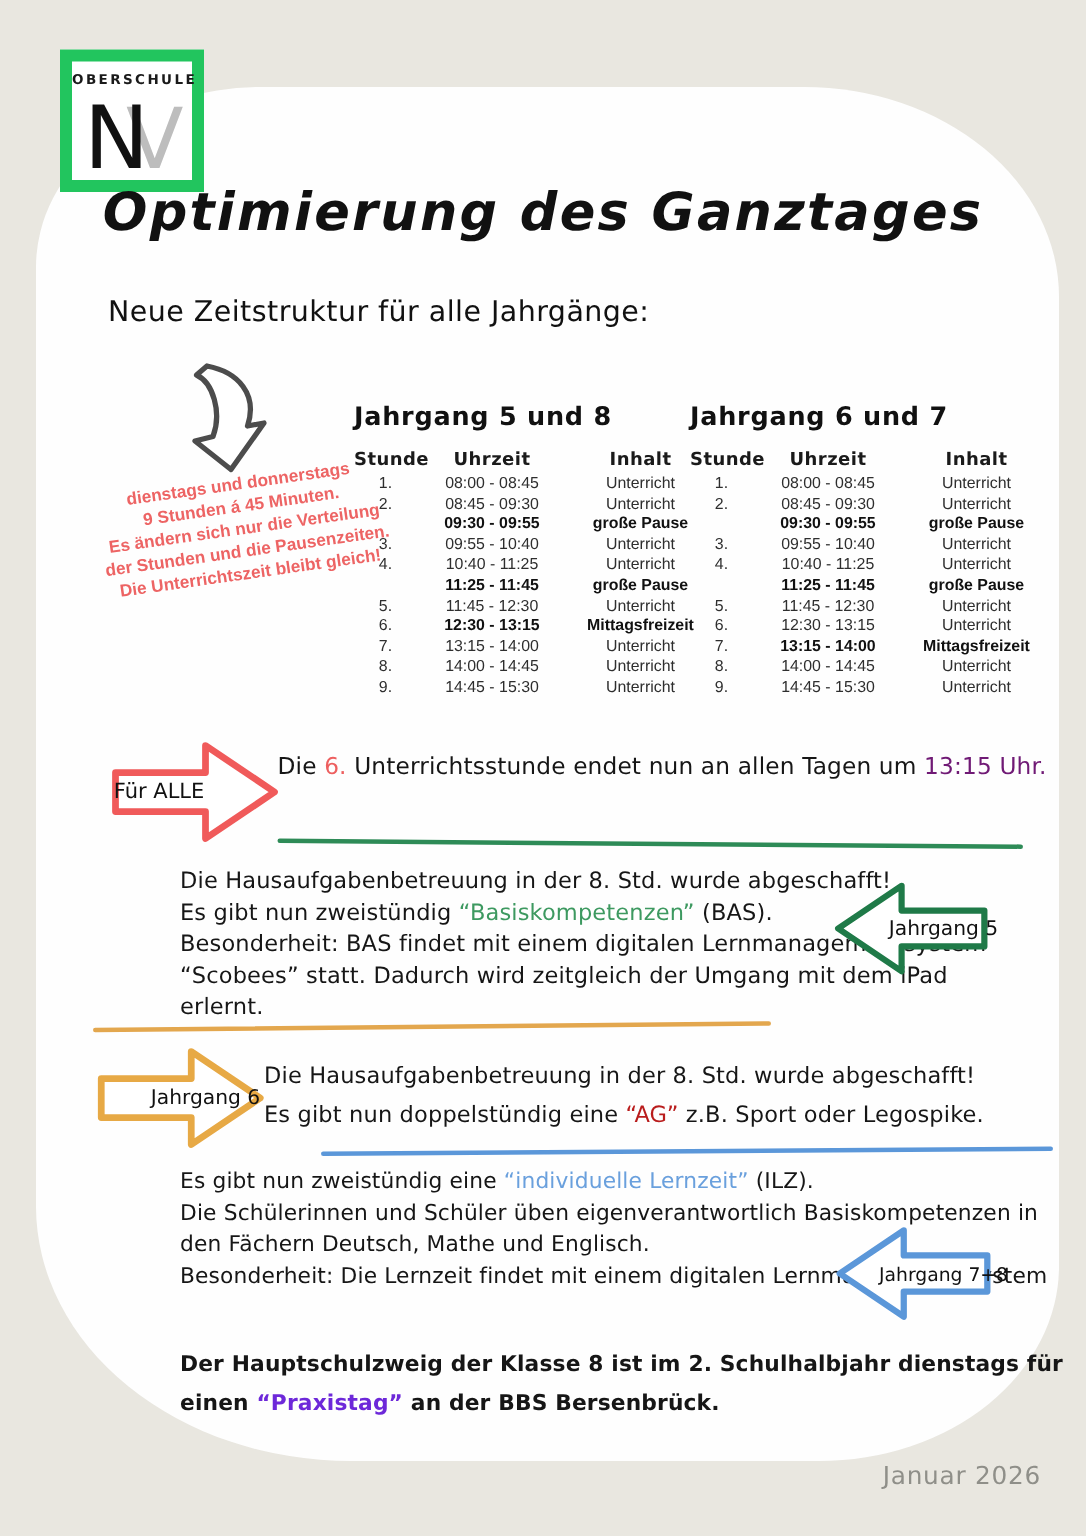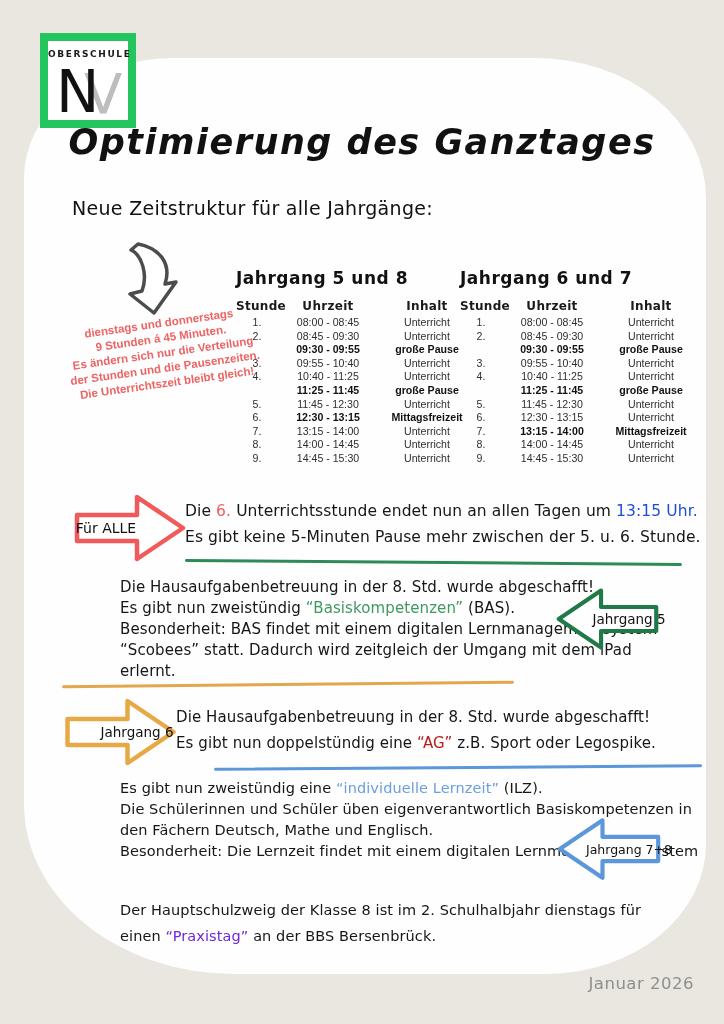--- a/index.html
+++ b/index.html
@@ -63,21 +63,21 @@
     font-size:10.6px;line-height:13.6px;text-align:center;color:#2e2e2e;
   }
   .schedule-grid .td.bold{font-weight:700;color:#111;}
   
   .para{position:absolute;color:#161616;letter-spacing:.1px;}
   .para div{white-space:nowrap;}
   .p-fuer-alle{left:185px;top:498px;font-size:15.5px;line-height:26px;}
   .p-jahrgang5{left:120px;top:577px;font-size:15px;line-height:21px;}
   .p-jahrgang6{left:176px;top:704px;font-size:15px;line-height:26px;}
   .p-jahrgang78{left:120px;top:778px;font-size:14.5px;line-height:21px;}
-  .p-praxistag{left:120px;top:897px;font-size:14.5px;line-height:26px;}
+  .p-praxistag{left:120px;top:897px;font-size:14.5px;line-height:26px;font-weight:bold;}
   
   .divider{position:absolute;height:2.6px;border-radius:2px;}
   .div-green{left:185px;top:561px;width:497px;background:#2e8b57;transform:rotate(.45deg);}
   .div-orange{left:62px;top:683px;width:452px;background:#e3a74e;transform:rotate(-.55deg);}
   .div-blue{left:214px;top:766px;width:488px;background:#5b97d9;transform:rotate(-.4deg);}
   
   .block-arrow{position:absolute;}
   .block-arrow svg{position:absolute;inset:0;width:100%;height:100%;}
   .arrow-label{
     position:absolute;top:0;bottom:0;display:flex;align-items:center;justify-content:center;
@@ -207,22 +207,21 @@
       </div>
   </div>
 
   <div class="block-arrow a-fuer-alle">
     <svg viewBox="0 0 112 72">
       <polygon points="3,23 63,23 63,5 109,36 63,67 63,49 3,49" fill="#ffffff" stroke="#f05a5a" stroke-width="4.5" stroke-linejoin="round"></polygon>
     </svg>
     <div class="arrow-label">Für ALLE</div>
   </div>
   <div class="para p-fuer-alle">
-      <div><span>Die </span><span style="color: rgb(237, 95, 95);">6.</span><span> Unterrichtsstunde endet nun an allen Tagen um </span><span style="color: #1d4ed8;">13:15 Uhr.</span></div>
-      <div><span>Es gibt keine 5-Minuten Pause mehr zwischen der 5. u. 6. Stunde.</span></div>
+      <div><span>Die </span><span style="color: rgb(237, 95, 95);">6.</span><span> Unterrichtsstunde endet nun an allen Tagen um </span><span style="color: #701a75;">13:15 Uhr.</span></div>
     </div>
 
   <div class="divider div-green"></div>
 
   <div class="para p-jahrgang5">
       <div><span>Die  Hausaufgabenbetreuung in der 8. Std. wurde abgeschafft!</span></div>
       <div><span>Es gibt nun zweistündig </span><span style="color: rgb(61, 153, 96);">“Basiskompetenzen”</span><span> (BAS).</span></div>
       <div><span>Besonderheit: BAS findet mit einem digitalen Lernmanagementsystem</span></div>
       <div><span>“Scobees” statt. Dadurch wird zeitgleich der Umgang mit dem iPad</span></div>
       <div><span>erlernt.</span></div>

